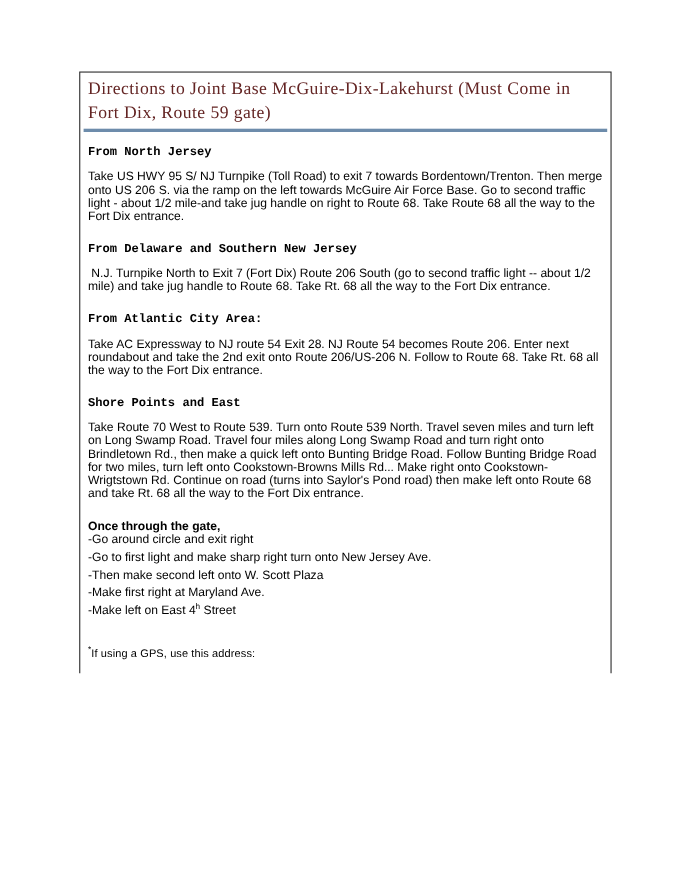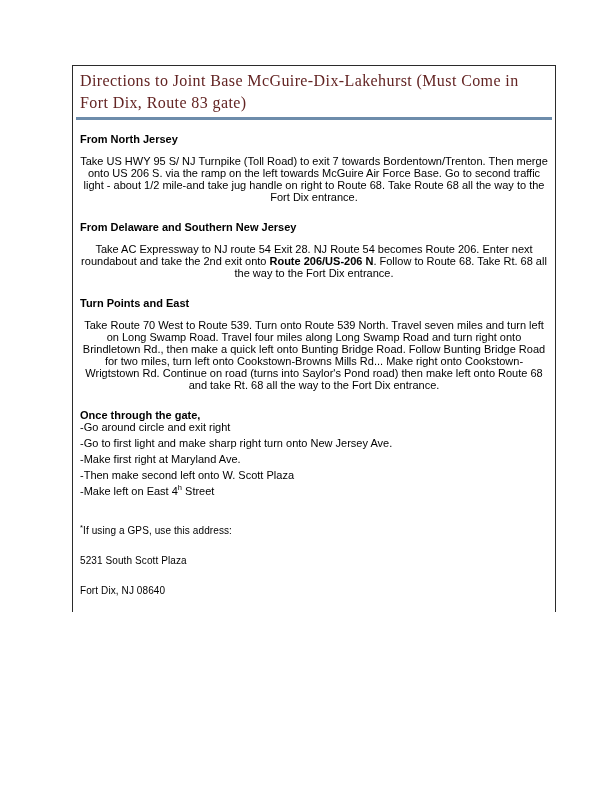--- a/index.html
+++ b/index.html
@@ -39,73 +39,75 @@
     background: #6d8cab;
   }
   .doc-body {
     padding: 13px 7px 24px 7px;
     font-size: 11px;
     line-height: 12px;
   }
   .blk-heading {
     font-weight: 700;
     margin: 0 0 10px 0;
+    font-family: Liberation Mono, monospace;
   }
   .blk-para {
     margin: 0 0 18px 0;
     white-space: pre-wrap;
-    text-align: center;
   }
   .blk-heading-tight {
     font-weight: 700;
     margin: 0;
   }
   .blk-line-tight {
     margin: 0;
   }
   .blk-line {
     margin: 4px 0 0 0;
   }
   .blk-spacer {
     height: 10px;
   }
   .blk-gps-line {
     margin: 18px 0 0 0;
     font-size: 10px;
     letter-spacing: 0.1px;
   }
-  .doc-body b { font-weight: 700; margin-top: 39px; }
+  .doc-body b { font-weight: 400; margin-top: 39px; }
   .doc-body sup {
     font-size: 7.5px;
     line-height: 0;
     vertical-align: super;
   }
 </style>
 </head>
 <body>
 
 <div class="page">
   <div class="doc-box">
     <div class="title-block">
       <div>Directions to Joint Base McGuire-Dix-Lakehurst (Must Come in</div>
-      <div>Fort Dix, Route 83 gate)</div>
+      <div>Fort Dix, Route 59 gate)</div>
     </div>
     <div class="title-rule"></div>
     <div class="doc-body" id="doc-body">
         <div class="blk-heading"><span>From North Jersey</span></div>
         <div class="blk-para"><span>Take US HWY 95 S/ NJ Turnpike (Toll Road) to exit 7 towards Bordentown/Trenton. Then merge onto US 206 S. via the ramp on the left towards McGuire Air Force Base. Go to second traffic light - about 1/2 mile-and take jug handle on right to Route 68. Take Route 68 all the way to the Fort Dix entrance.</span></div>
         <div class="blk-heading"><span>From Delaware and Southern New Jersey</span></div>
+        <div class="blk-para"><span> N.J. Turnpike North to Exit 7 (Fort Dix) Route 206 South (go to second traffic light -- about 1/2 mile) and take jug handle to Route 68. Take Rt. 68 all the way to the Fort Dix entrance.</span></div>
+        <div class="blk-heading"><span>From Atlantic City Area:</span></div>
         <div class="blk-para"><span>Take AC Expressway to NJ route 54 Exit 28. NJ Route 54 becomes Route 206. Enter next roundabout and take the 2nd exit onto </span><b>Route 206/US-206 N</b><span>. Follow to Route 68. Take Rt. 68 all the way to the Fort Dix entrance.</span></div>
-        <div class="blk-heading"><span>Turn Points and East</span></div>
+        <div class="blk-heading"><span>Shore Points and East</span></div>
         <div class="blk-para"><span>Take Route 70 West to Route 539. Turn onto Route 539 North. Travel seven miles and turn left on Long Swamp Road. Travel four miles along Long Swamp Road and turn right onto Brindletown Rd., then make a quick left onto Bunting Bridge Road. Follow Bunting Bridge Road for two miles, turn left onto Cookstown-Browns Mills Rd... Make right onto Cookstown-Wrigtstown Rd. Continue on road (turns into Saylor's Pond road) then make left onto Route 68 and take Rt. 68 all the way to the Fort Dix entrance.</span></div>
         <div class="blk-heading-tight"><span>Once through the gate,</span></div>
         <div class="blk-line-tight"><span>-Go around circle and exit right</span></div>
         <div class="blk-line"><span>-Go to first light and make sharp right turn onto New Jersey Ave.</span></div>
+        <div class="blk-line"><span>-Then make second left onto W. Scott Plaza</span></div>
         <div class="blk-line"><span>-Make first right at Maryland Ave.</span></div>
-        <div class="blk-line"><span>-Then make second left onto W. Scott Plaza</span></div>
         <div class="blk-line"><span>-Make left on East 4</span><sup>h</sup><span> Street</span></div>
         <div class="blk-spacer"></div>
         <div class="blk-gps-line"><sup>*</sup><span>If using a GPS, use this address:</span></div>
         <div class="blk-gps-line"><span>5231 South Scott Plaza</span></div>
         <div class="blk-gps-line"><span>Fort Dix, NJ 08640</span></div>
       </div>
   </div>
 </div>
 
 </body></html>

